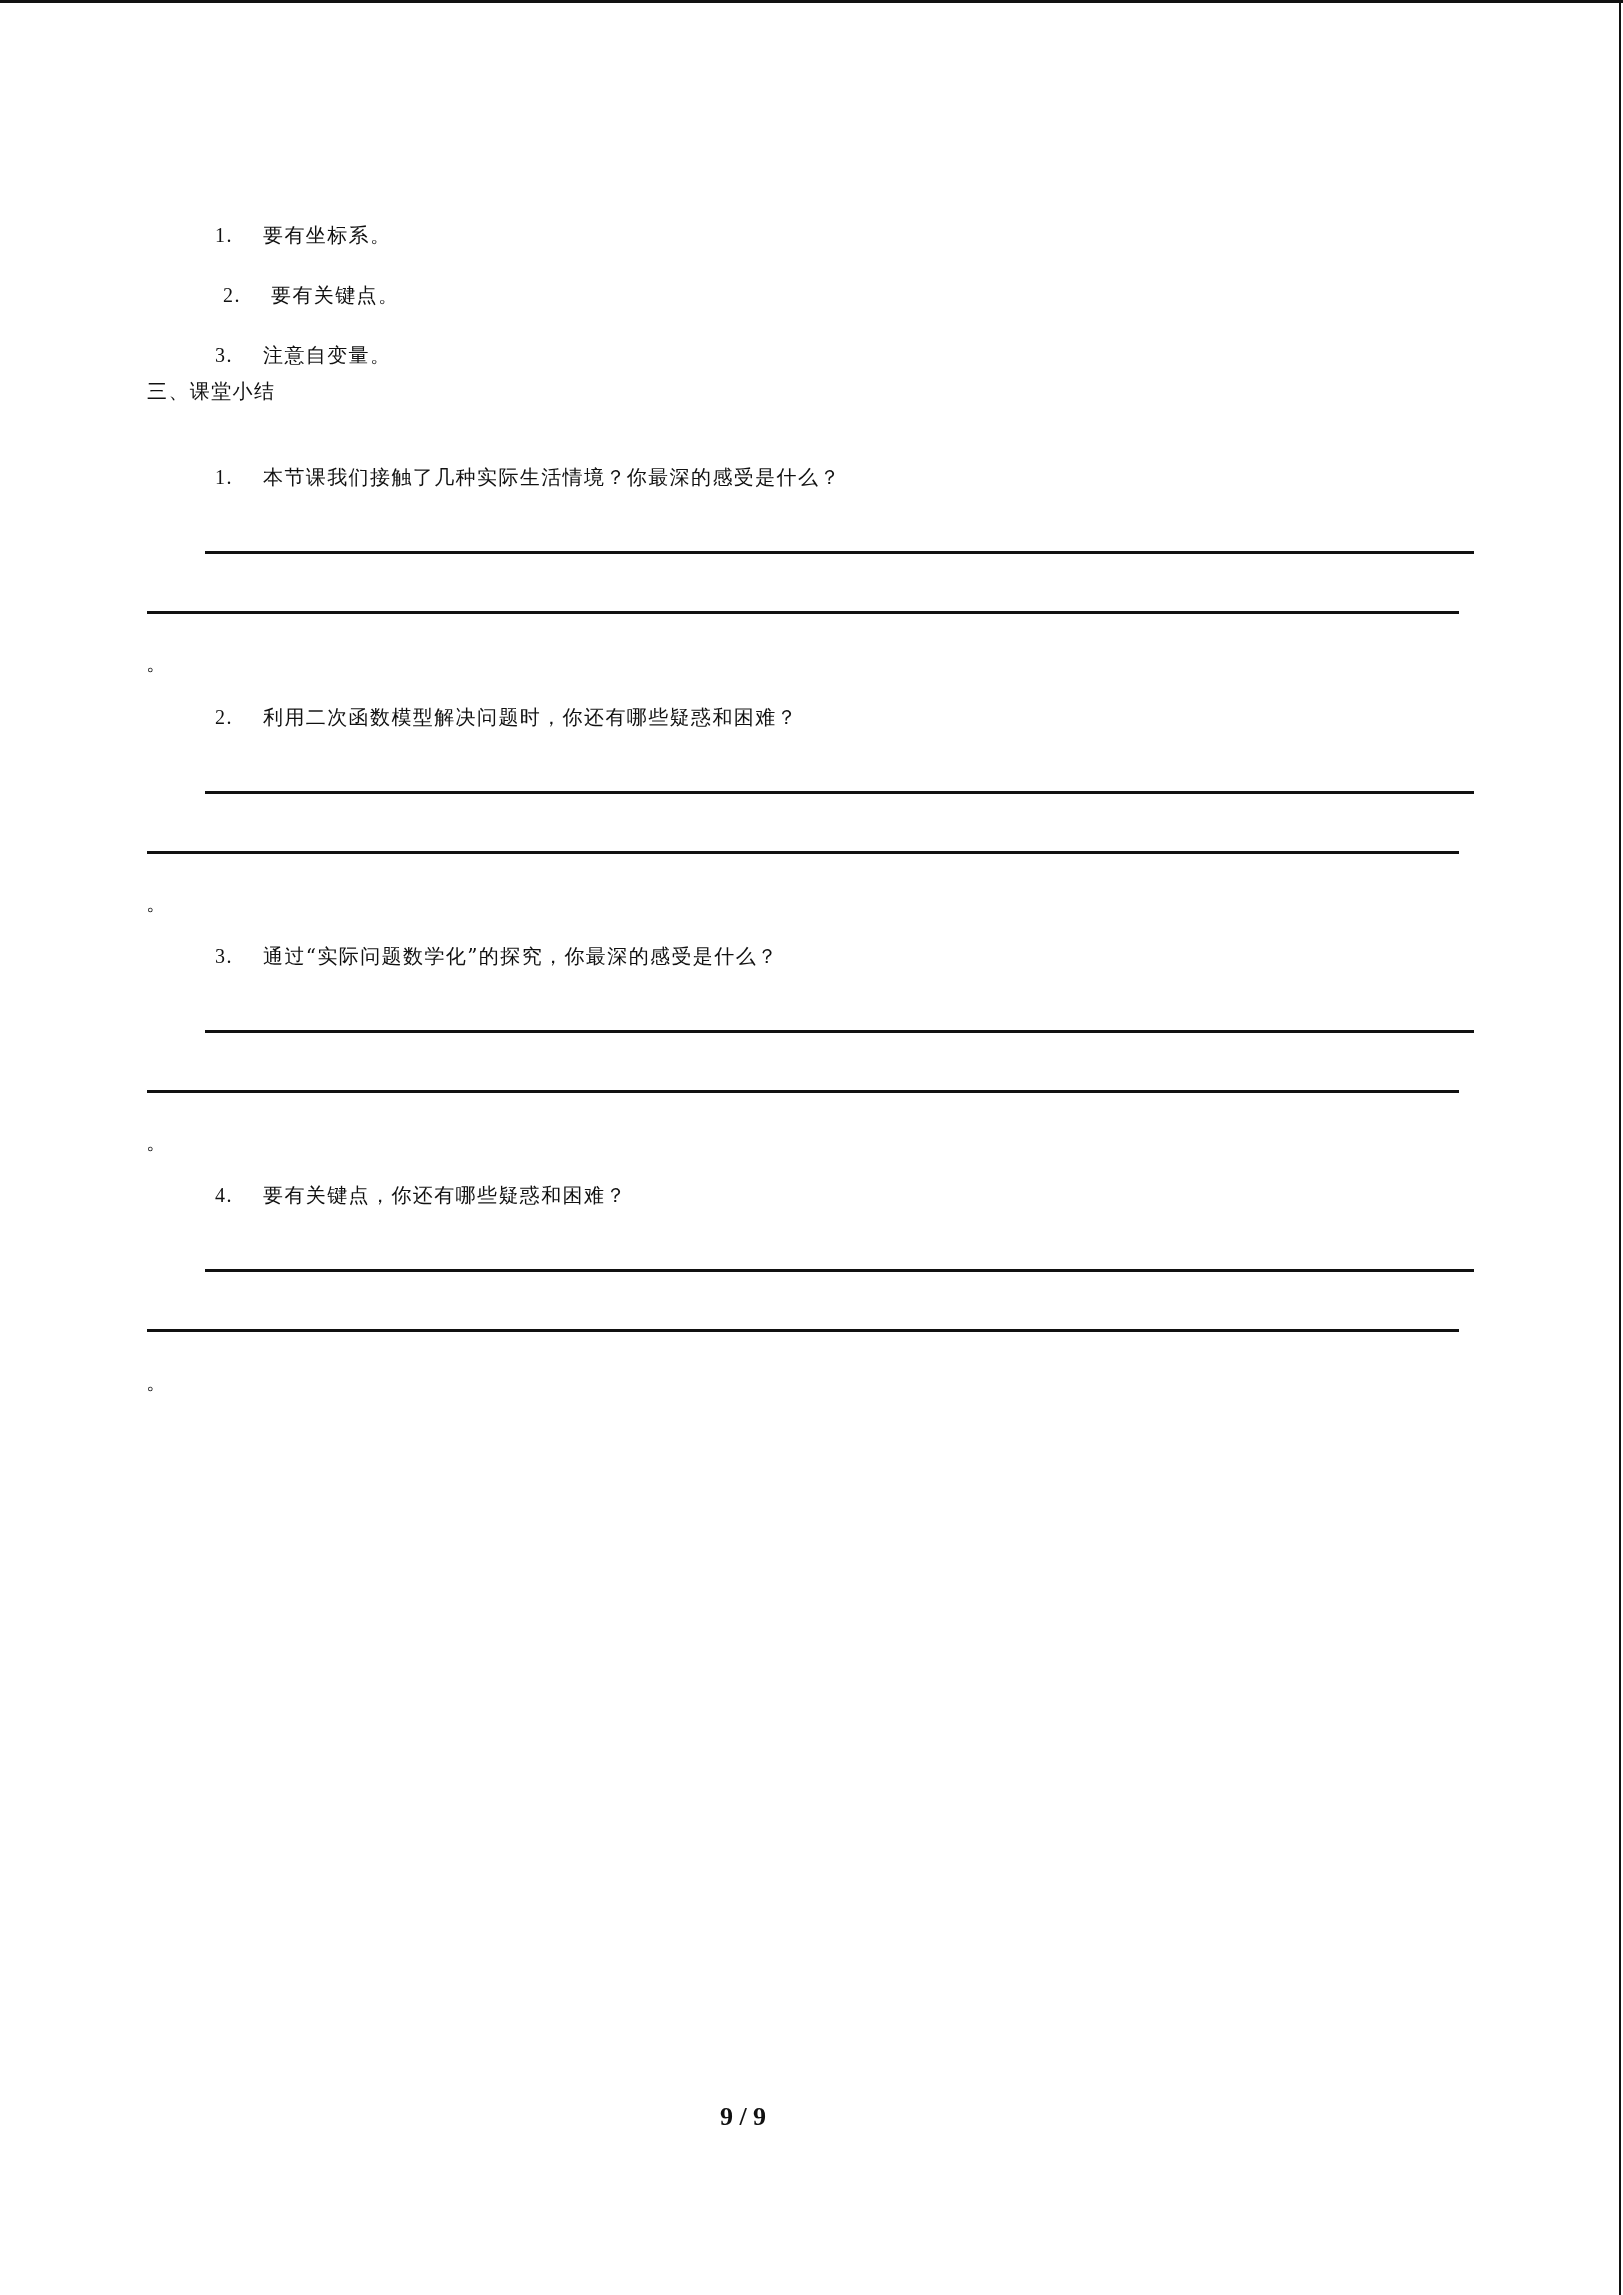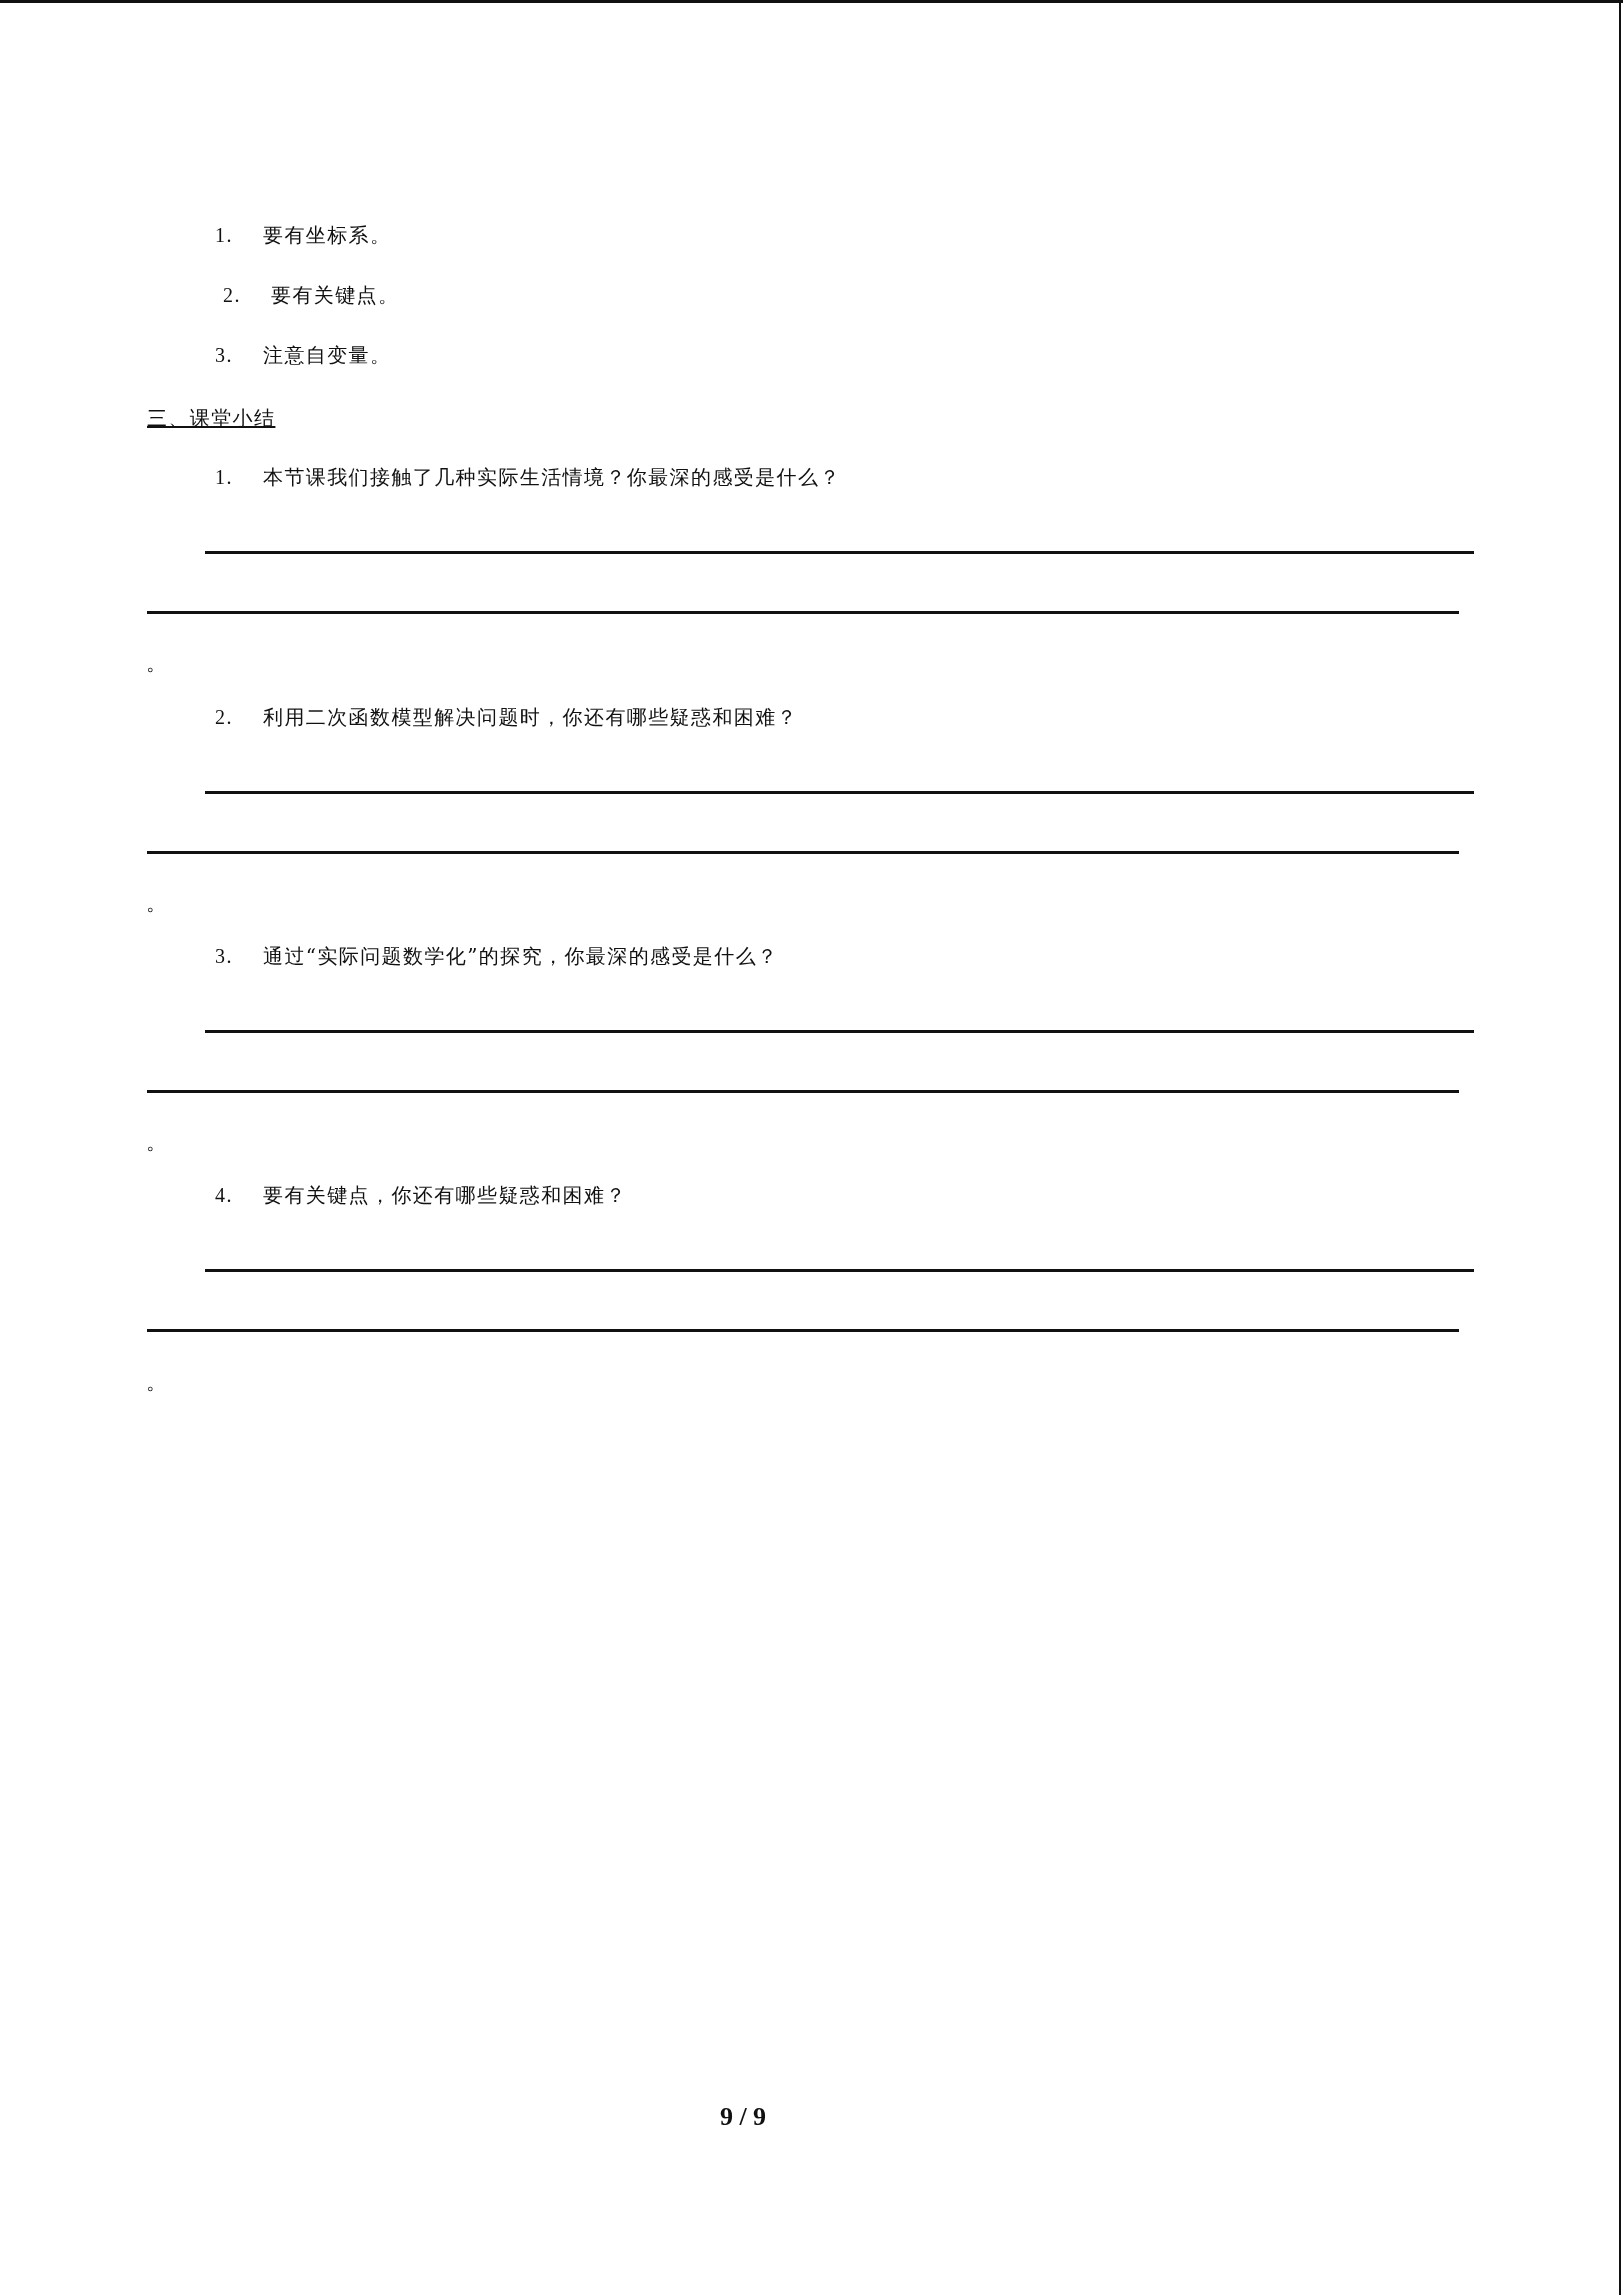--- a/index.html
+++ b/index.html
@@ -23,21 +23,21 @@
 <div class="line-text" style="left:215px; top:215px;">
   <span class="num">1.</span><span>要有坐标系。</span>
 </div>
 <div class="line-text" style="left:215px; top:275px;margin-left:8px;">
   <span class="num">2.</span><span>要有关键点。</span>
 </div>
 <div class="line-text" style="left:215px; top:335px;">
   <span class="num">3.</span><span>注意自变量。</span>
 </div>
 
-<div class="line-text" style="left:147px; top:398px;text-decoration:underline;">三、课堂小结</div>
+<div class="line-text" style="left:147px; top:371px;">三、课堂小结</div>
 
 <div class="line-text" style="left:215px; top:457px;">
   <span class="num">1.</span><span>本节课我们接触了几种实际生活情境？你最深的感受是什么？</span>
 </div>
 <div class="answer-line" style="left:205px; top:551px; width:1269px;"></div>
 <div class="answer-line" style="left:147px; top:611px; width:1312px;"></div>
 <div class="dot" style="left:146px; top:653px;">。</div>
 
 <div class="line-text" style="left:215px; top:697px;">
   <span class="num">2.</span><span>利用二次函数模型解决问题时，你还有哪些疑惑和困难？</span>

